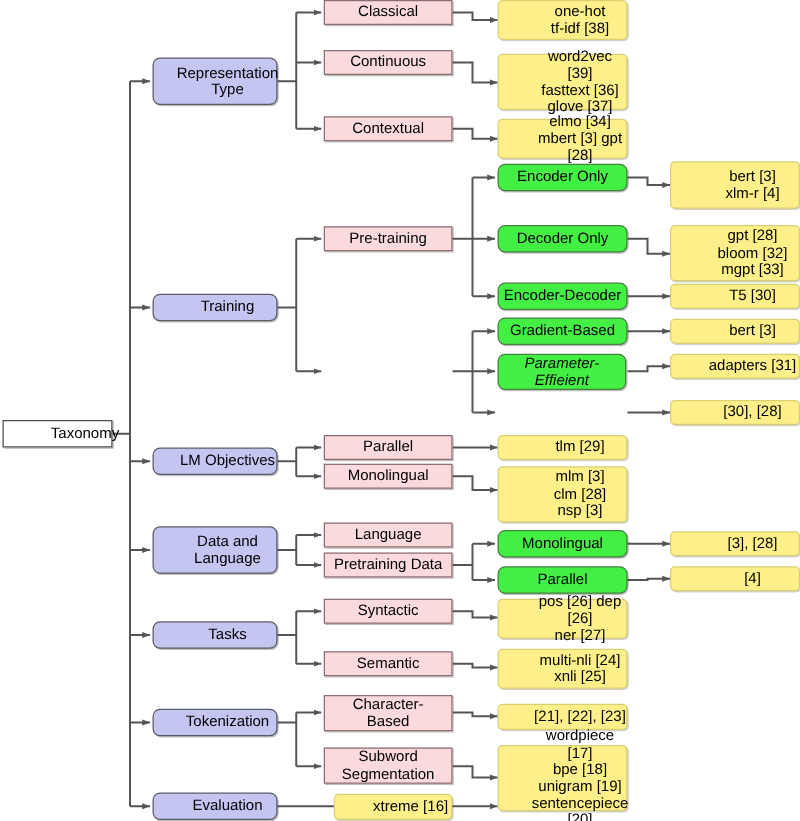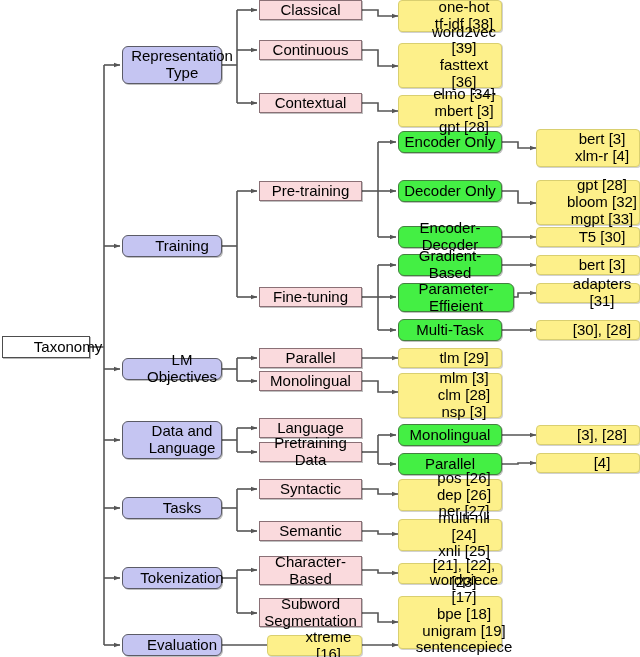--- a/index.html
+++ b/index.html
@@ -26,21 +26,21 @@
   }
   .node {
     position: absolute;
     box-sizing: border-box;
     display: flex;
     align-items: center;
     justify-content: center;
     text-align: center;
     line-height: 1.12;
     color: #000000;
-    font-size: 15px;
+    font-size: 12px;
     border: 1px solid #555555;
     white-space: pre-line;
     z-index: 2;
   }
   .node.root {
     background: #ffffff;
     border: 1px solid #4d4d4d;
     border-radius: 0;
     box-shadow: 1px 1px 0 rgba(0,0,0,0.28);
   }
@@ -182,39 +182,37 @@
   <div class="node blue" style="left:122px; top:421px; width:100px; height:38px;">Data and
 Language</div>
   <div class="node blue" style="left:122px; top:497px; width:100px; height:22px;">Tasks</div>
   <div class="node blue" style="left:122px; top:567px; width:100px; height:22px;">Tokenization</div>
   <div class="node blue" style="left:122px; top:634px; width:100px; height:22px;">Evaluation</div>
 
   <div class="node pink" style="left:259px; top:0px; width:103px; height:20px;">Classical</div>
   <div class="node pink" style="left:259px; top:40px; width:103px; height:20px;">Continuous</div>
   <div class="node pink" style="left:259px; top:93px; width:103px; height:20px;">Contextual</div>
   <div class="node pink" style="left:259px; top:181px; width:103px; height:20px;">Pre-training</div>
-  <div class="node pink" style="left:259px; top:287px; width:103px; height:20px;">Fine-tuning</div>
   <div class="node pink" style="left:259px; top:348px; width:103px; height:20px;">Parallel</div>
   <div class="node pink" style="left:259px; top:371px; width:103px; height:20px;">Monolingual</div>
   <div class="node pink" style="left:259px; top:418px; width:103px; height:20px;">Language</div>
   <div class="node pink" style="left:259px; top:442px; width:103px; height:20px;">Pretraining Data</div>
   <div class="node pink" style="left:259px; top:479px; width:103px; height:20px;">Syntactic</div>
   <div class="node pink" style="left:259px; top:521px; width:103px; height:20px;">Semantic</div>
   <div class="node pink" style="left:259px; top:556px; width:103px; height:29px;">Character-
 Based</div>
   <div class="node pink" style="left:259px; top:598px; width:103px; height:29px;">Subword
 Segmentation</div>
 
   <div class="node green" style="left:398px; top:131px; width:104px; height:22px;">Encoder Only</div>
   <div class="node green" style="left:398px; top:180px; width:104px; height:22px;">Decoder Only</div>
   <div class="node green" style="left:398px; top:226px; width:104px; height:22px;">Encoder-Decoder</div>
   <div class="node green" style="left:398px; top:254px; width:104px; height:22px;">Gradient-Based</div>
-  <div class="node green" style="left:398px; top:283px; width:116px; height:29px;">Parameter-
+  <div class="node green" style="left:398px; top:283px; width:103px; height:29px;font-style:italic;">Parameter-
 Effieient</div>
-  <div class="node green" style="left:398px; top:319px; width:104px; height:22px;">Multi-Task</div>
   <div class="node green" style="left:398px; top:424px; width:104px; height:22px;">Monolingual</div>
   <div class="node green" style="left:398px; top:453px; width:104px; height:22px;">Parallel</div>
 
   <div class="node yellow" style="left:398px; top:0px; width:104px; height:32px;">one-hot
 tf-idf [38]</div>
   <div class="node yellow" style="left:398px; top:43px; width:104px; height:45px;">word2vec [39]
 fasttext [36]
 glove [37]</div>
   <div class="node yellow" style="left:398px; top:95px; width:104px; height:32px;">elmo [34]
 mbert [3] gpt [28]</div>

